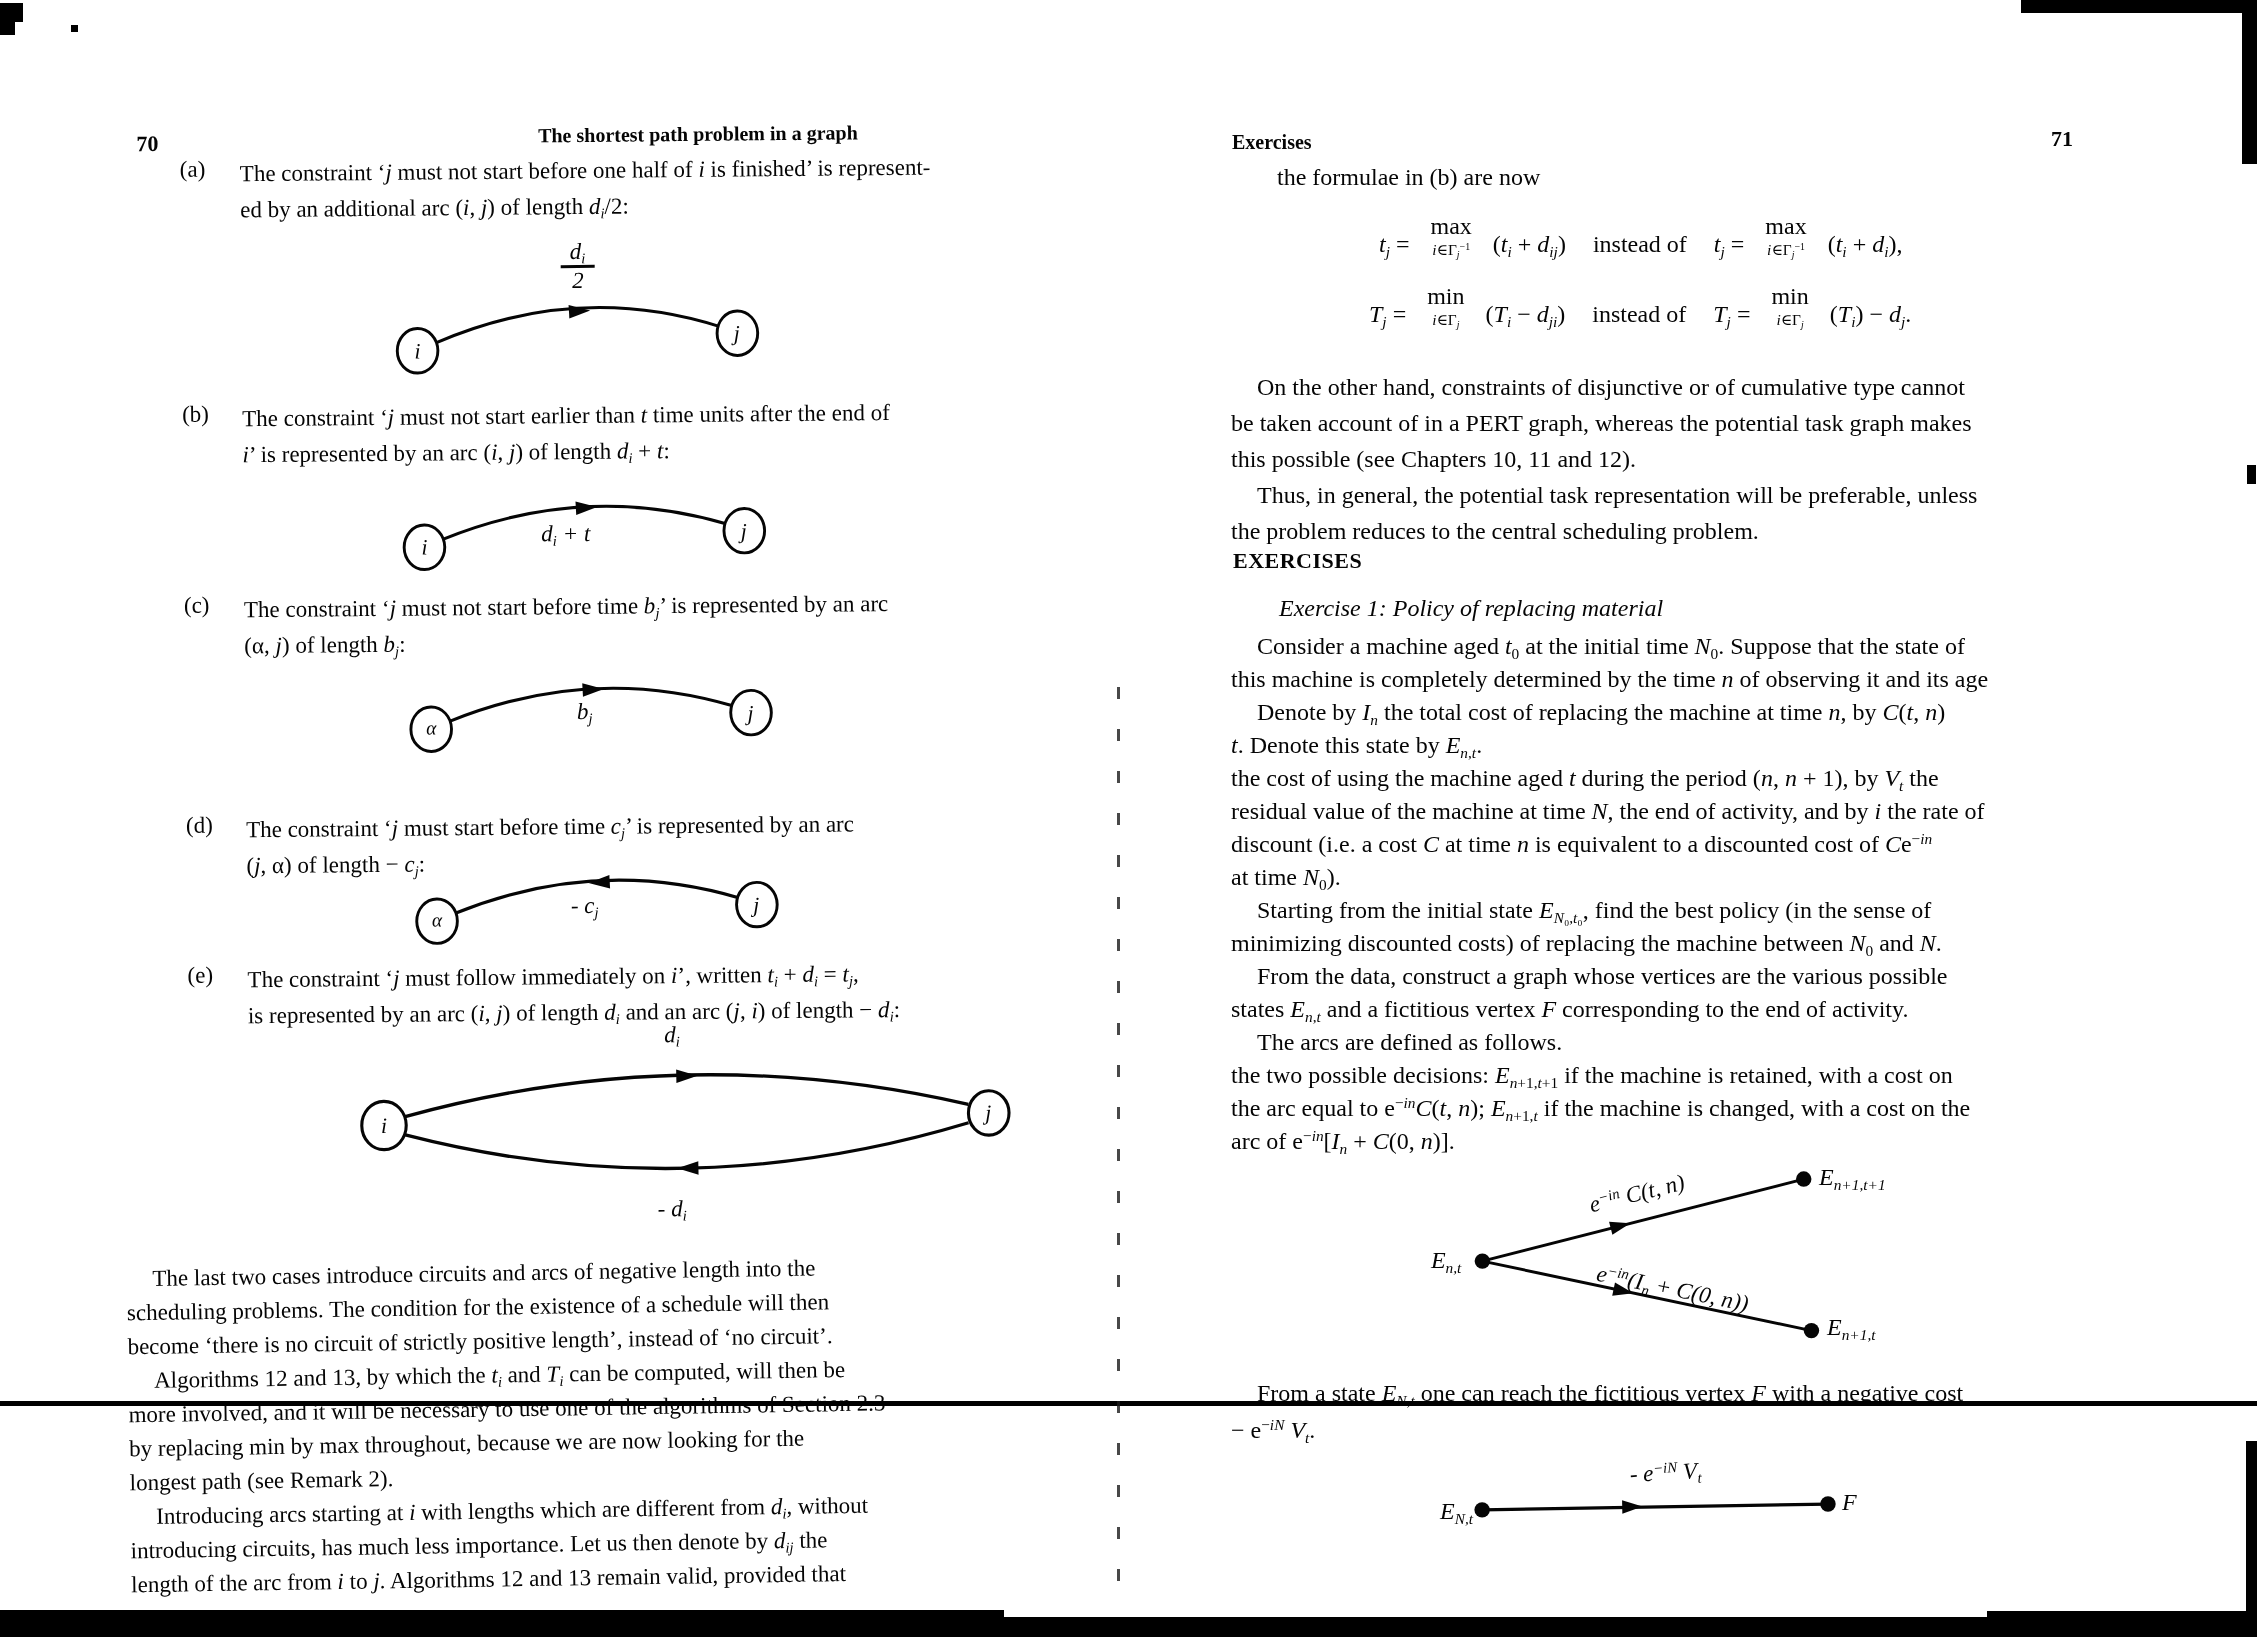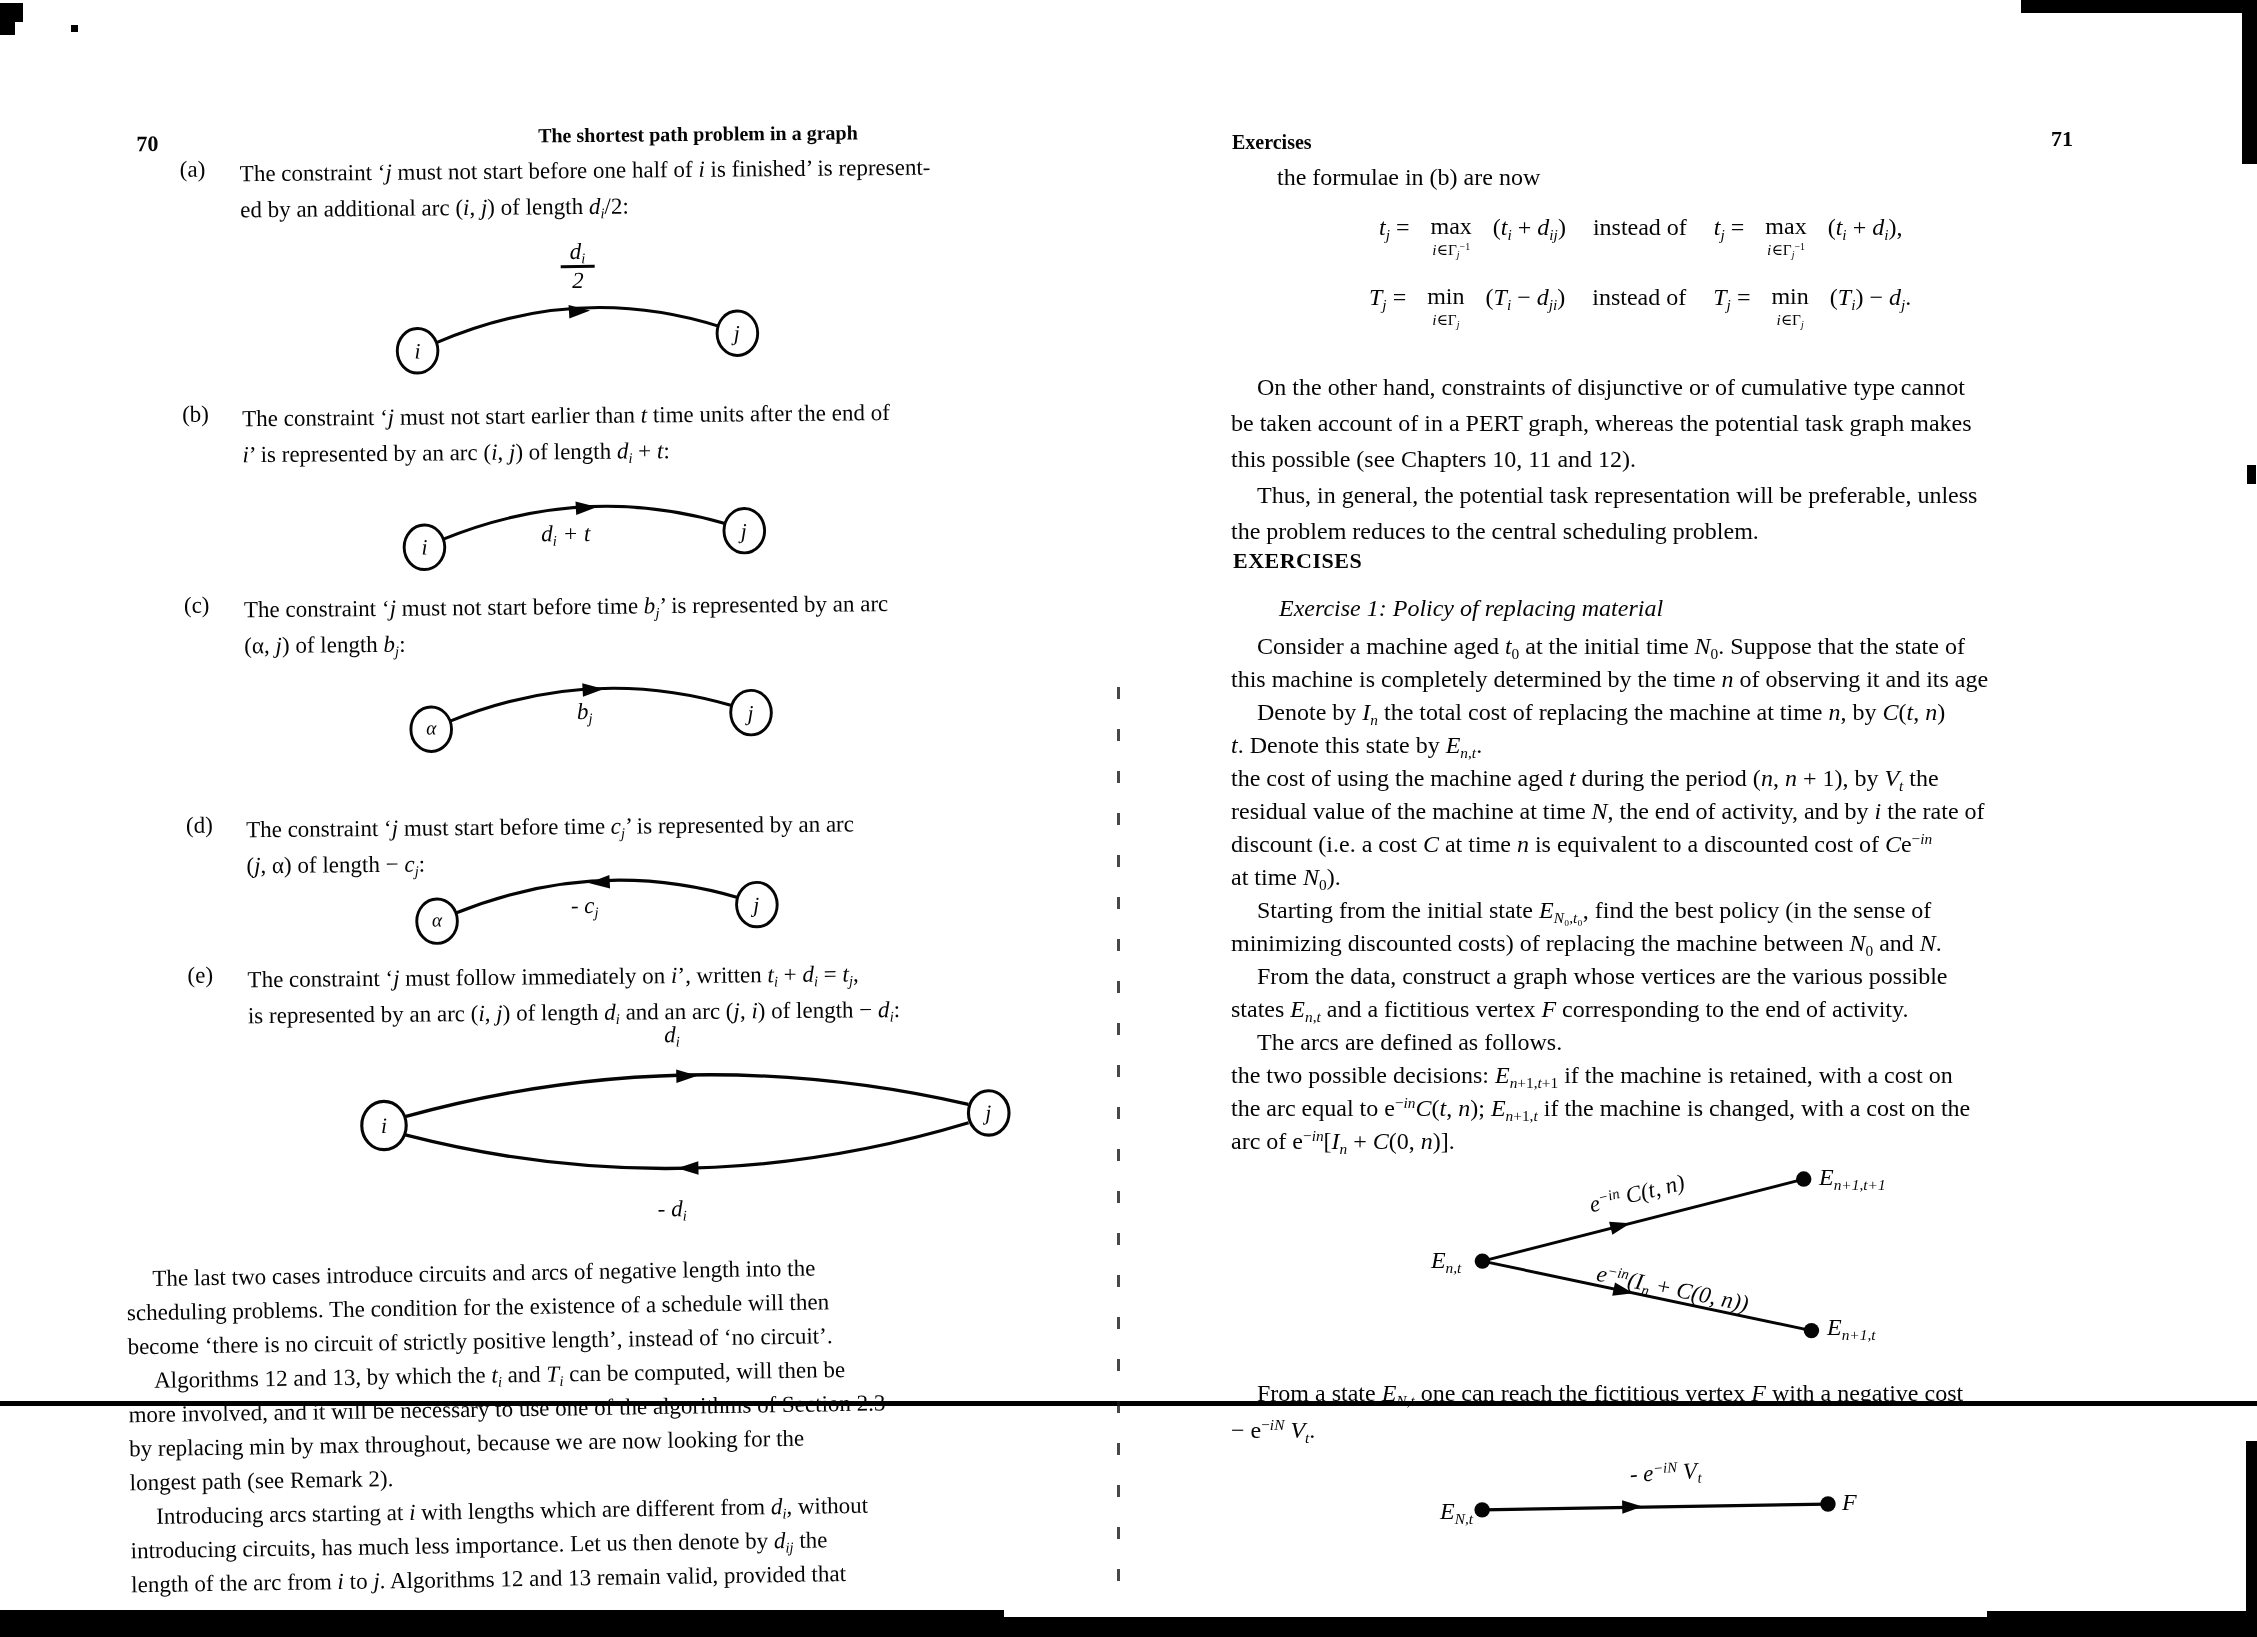--- a/index.html
+++ b/index.html
@@ -33,21 +33,21 @@
   
   .fig{position:absolute;}
   .fig svg{position:absolute;left:0;top:0;overflow:visible;}
   .flabel{position:absolute;font-style:italic;font-size:23px;white-space:nowrap;}
   .nlabel{position:absolute;font-style:italic;font-size:22px;text-align:center;width:27px;}
   .frac{position:absolute;text-align:center;font-style:italic;font-size:23px;width:46px;}
   .frac .fbar{height:2.9px;background:#050505;margin:0 5.8px;}
 
   
   #rp-intro{left:1231px;top:164px;font-size:24px;}
-  .frow{position:absolute;display:flex;align-items:flex-start;font-size:24px;white-space:nowrap;}
+  .frow{position:absolute;display:flex;align-items:flex-end;font-size:24px;white-space:nowrap;}
   .limop{display:inline-flex;flex-direction:column;align-items:center;margin:0 21px;}
   .limop .op{line-height:25px;}
   .limop .under{font-size:15.4px;line-height:17.4px;margin-top:1.9px;}
   .mid{margin:0 27px;}
   #rp-paraA{left:1231px;top:369px;width:927px;font-size:24px;line-height:36px;}
   #rp-exh{left:1233px;top:548px;font-size:22px;font-weight:bold;letter-spacing:0.5px;}
   #rp-ext{left:1233px;top:595px;font-size:24px;font-style:italic;}
   #rp-body{left:1231px;top:630px;width:927px;font-size:24px;line-height:33px;}
   #rp-close{left:1231px;top:1375px;width:927px;font-size:24px;line-height:37px;}
 

